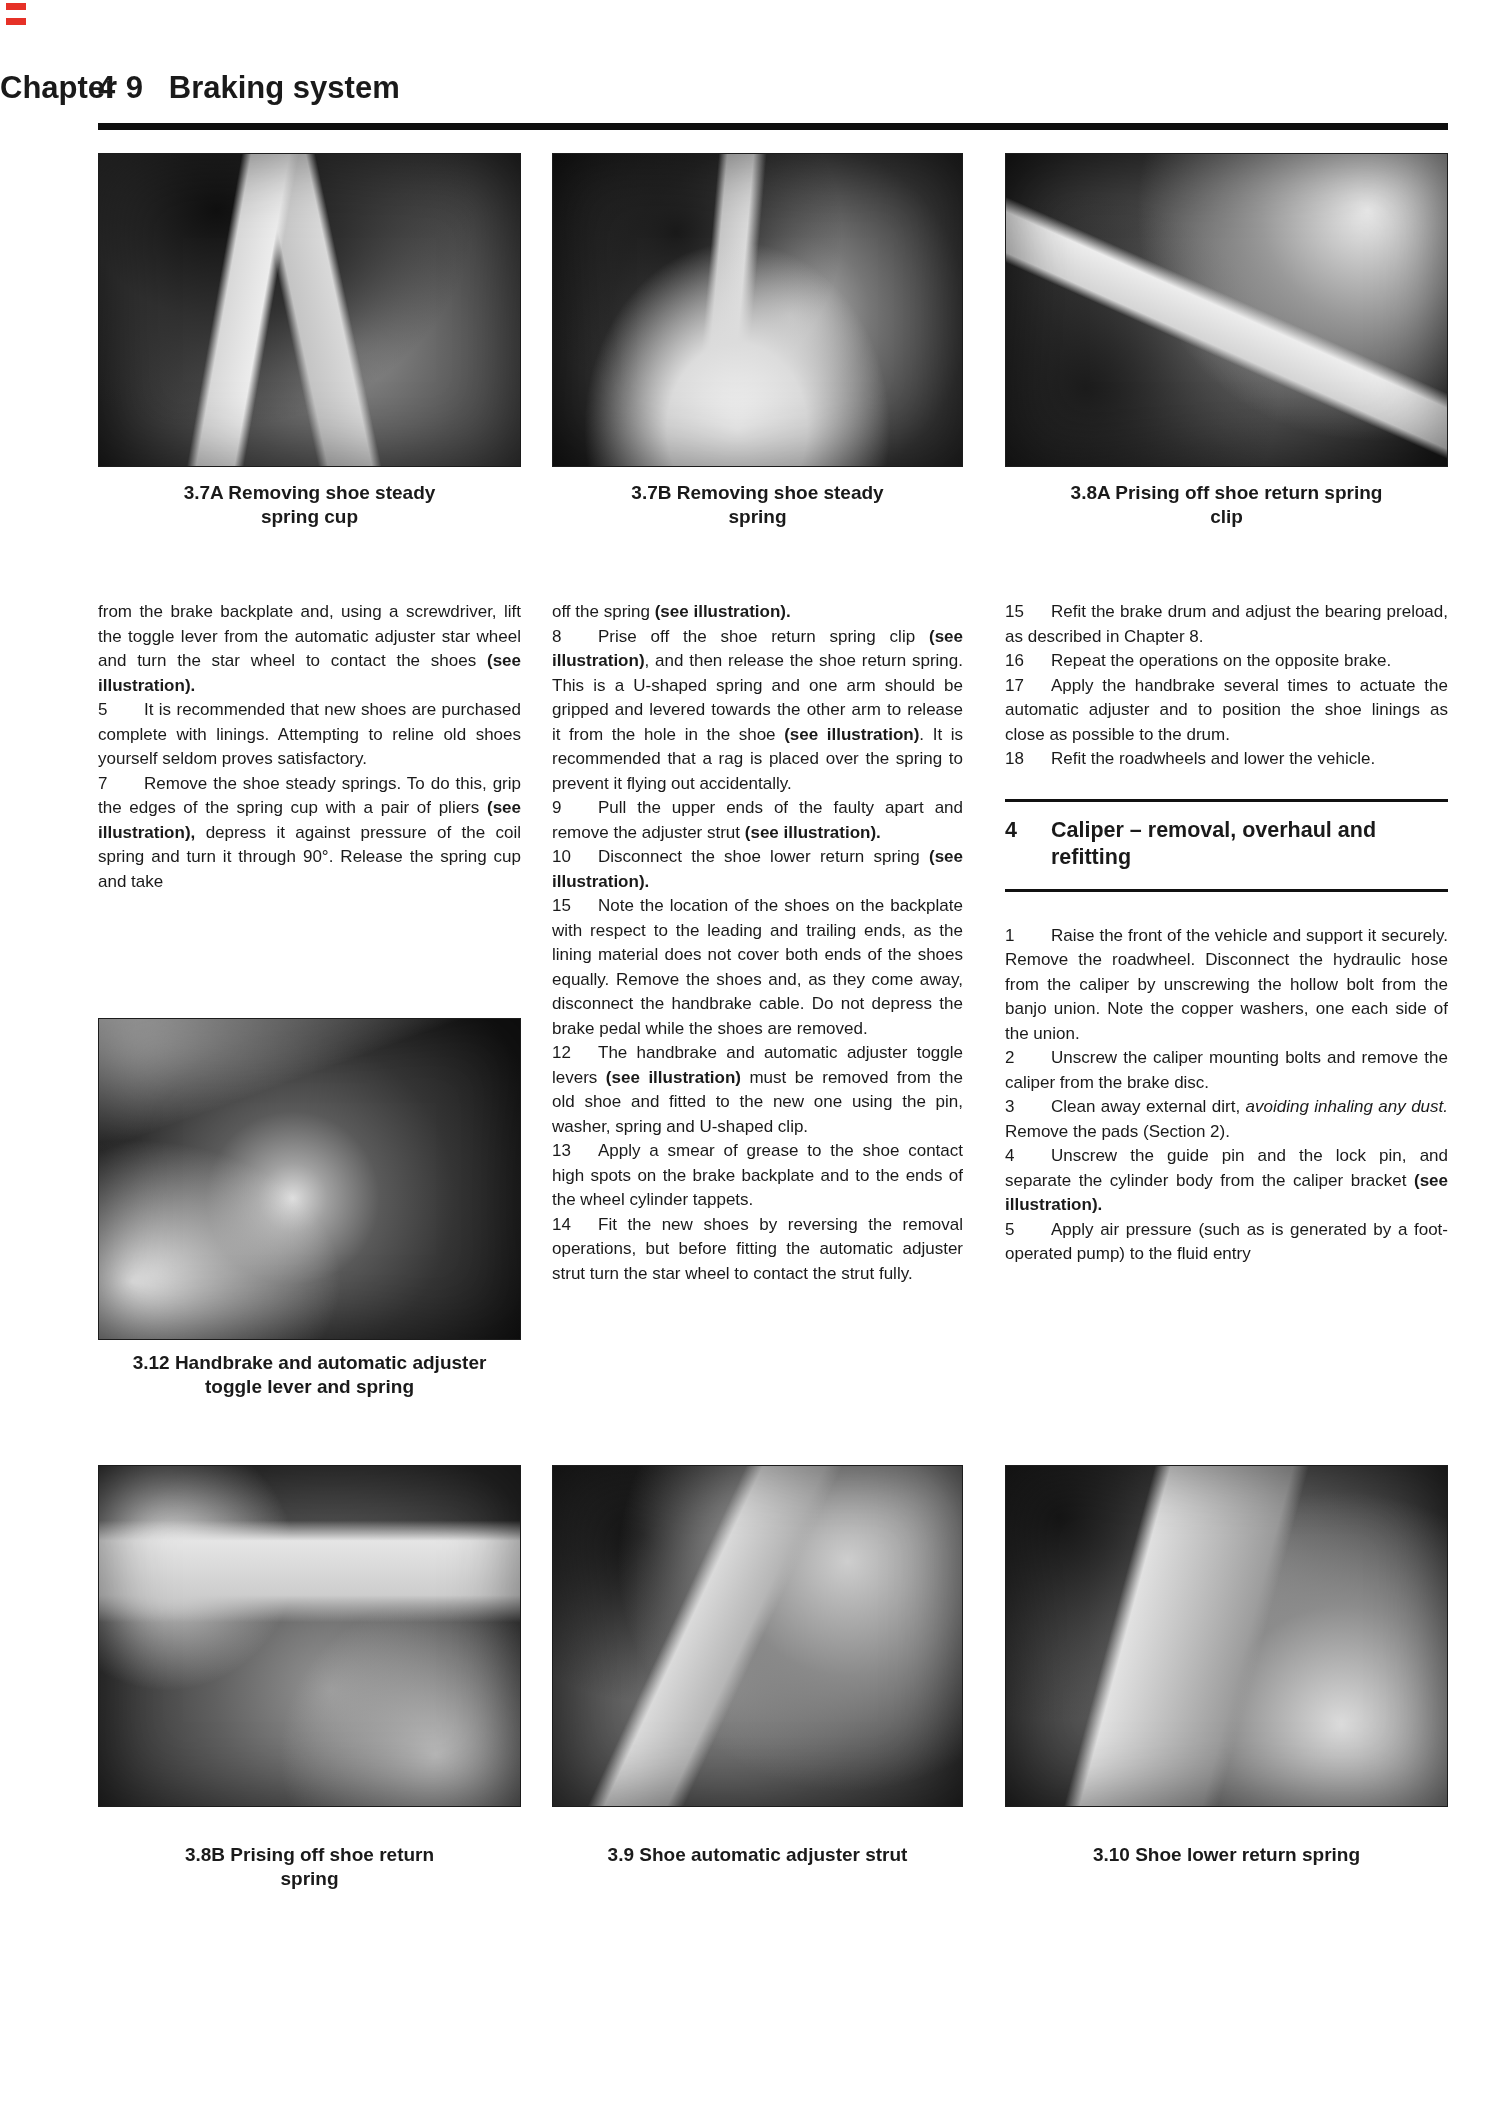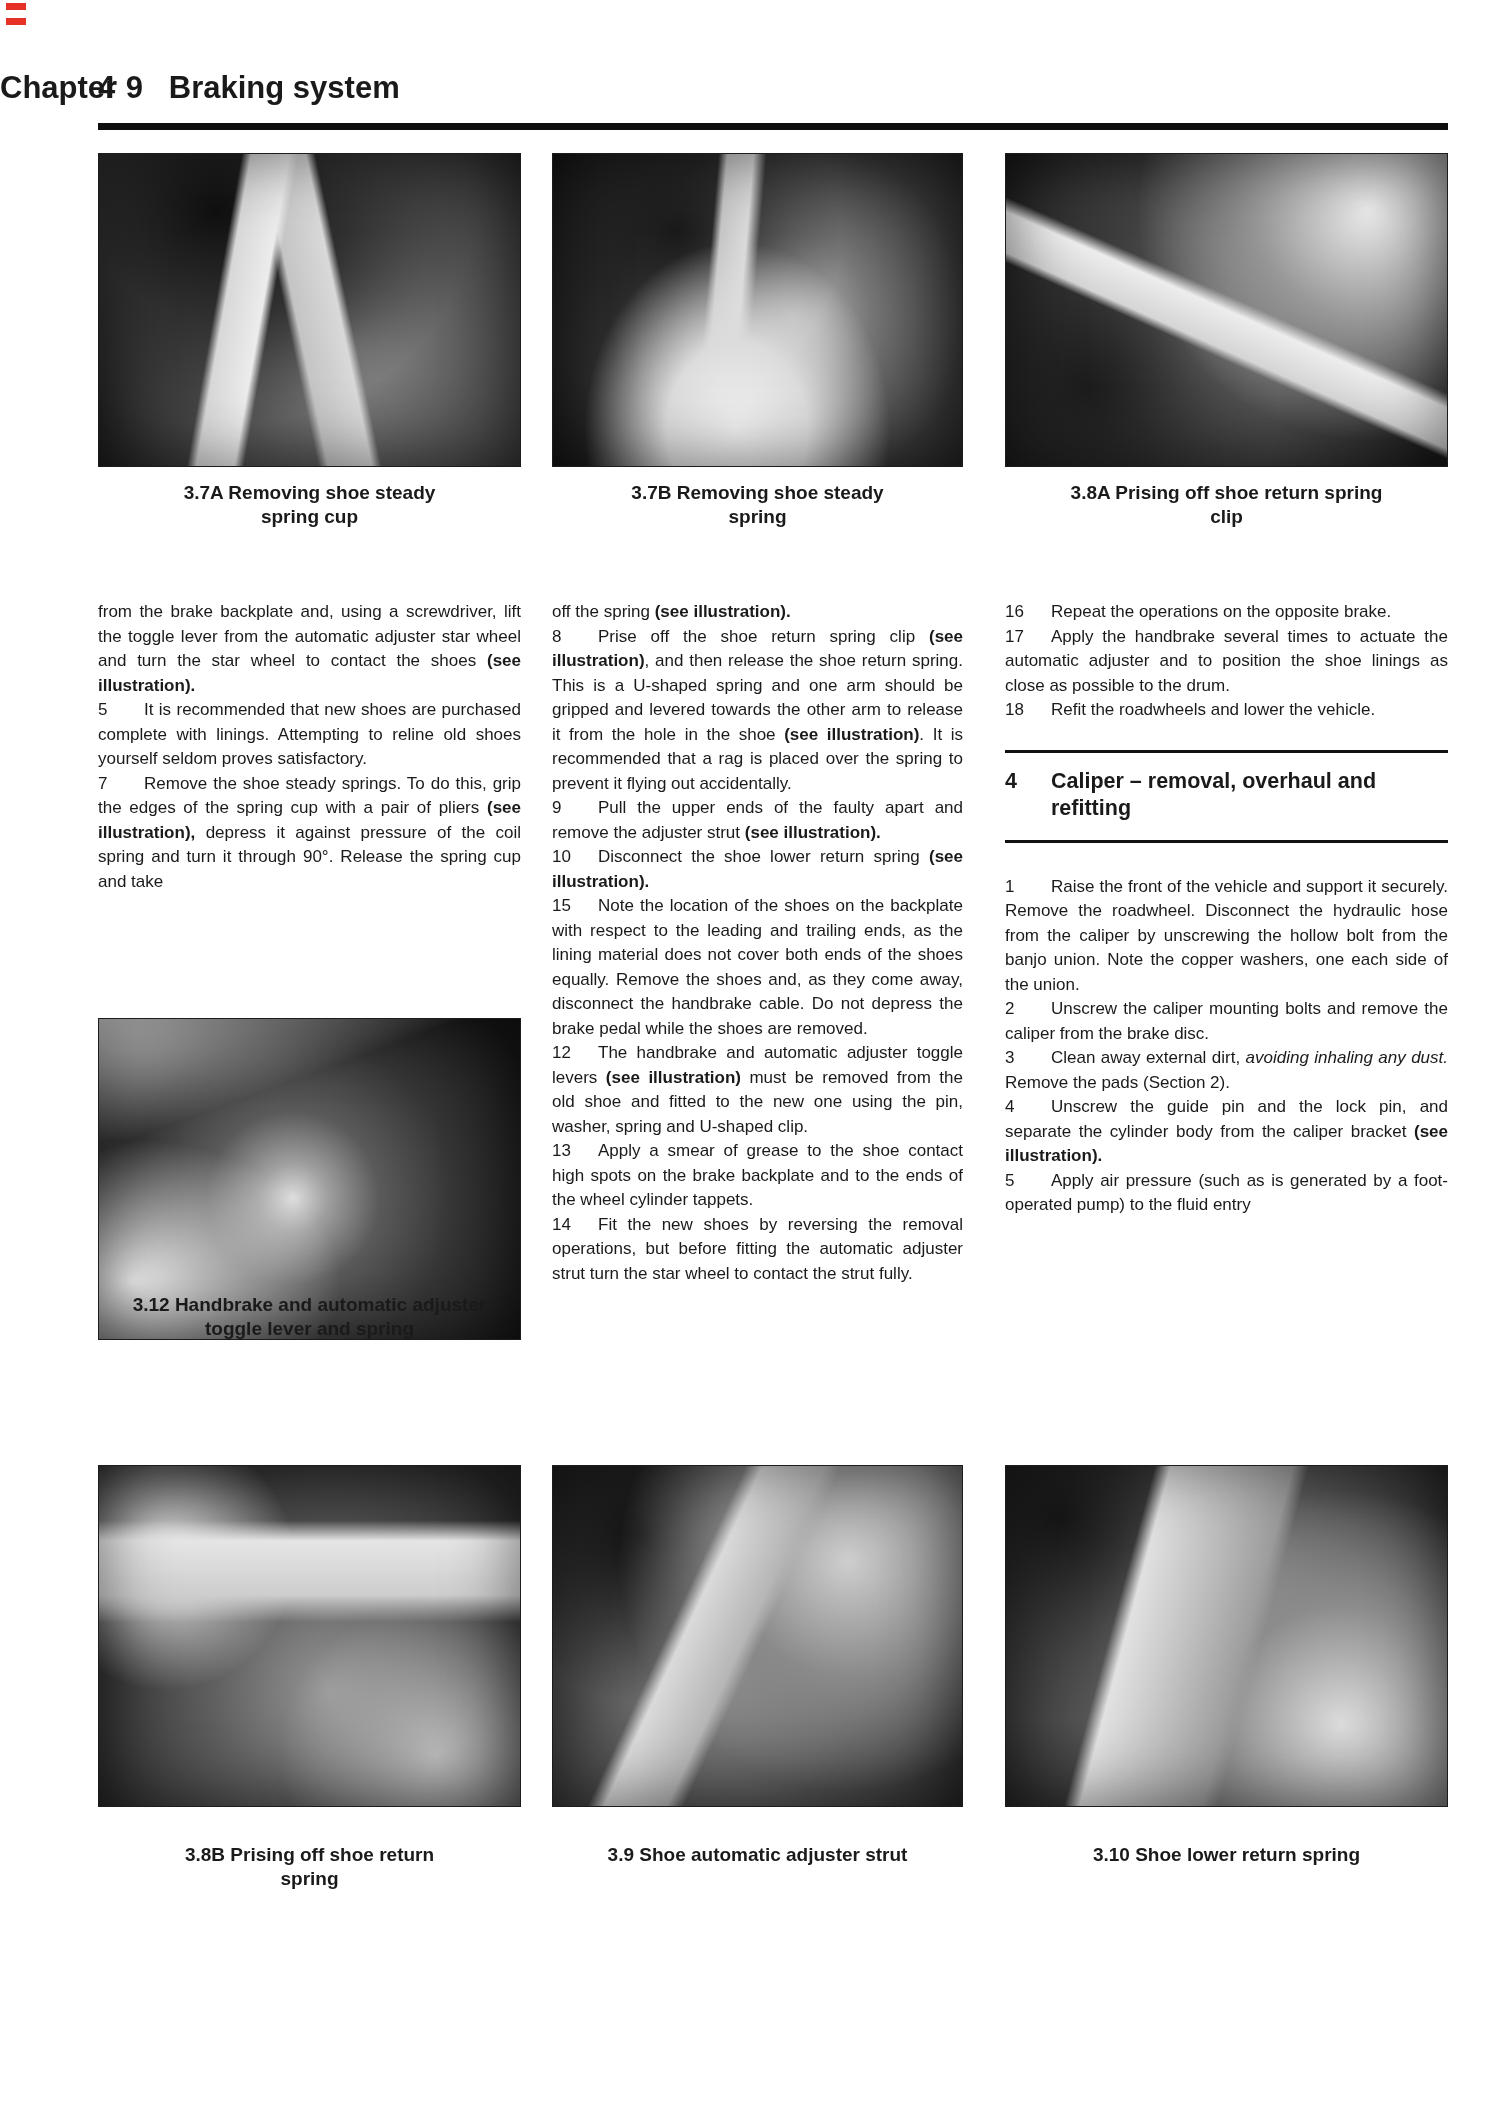--- a/index.html
+++ b/index.html
@@ -59,21 +59,21 @@
       linear-gradient(105deg, rgba(0,0,0,0) 28%, rgba(233,233,233,.95) 31%, rgba(158,158,158,.95) 54%, rgba(0,0,0,0) 57%),
       radial-gradient(circle at 76% 76%, #dcdcdc 0%, #8c8c8c 28%, rgba(140,140,140,0) 55%),
       radial-gradient(circle at 12% 15%, #161616 0%, rgba(22,22,22,0) 42%),
       radial-gradient(circle at 46% 44%, #a5a5a5 0%, #636363 40%, #242424 94%);}
 
   .fig-caption{position:absolute;text-align:center;font-weight:bold;
     font-size:19px;line-height:24px;}
   .cap-37a{left:98px;top:481px;width:423px;}
   .cap-37b{left:552px;top:481px;width:411px;}
   .cap-38a{left:1005px;top:481px;width:443px;}
-  .cap-312{left:98px;top:1293px;width:423px;}
+  .cap-312{left:98px;top:1351px;width:423px;}
   .cap-38b{left:98px;top:1843px;width:423px;}
   .cap-39{left:552px;top:1843px;width:411px;}
   .cap-310{left:1005px;top:1843px;width:443px;}
 
   
   .col{position:absolute;top:600px;}
   .col-left{left:98px;width:423px;}
   .col-middle{left:552px;width:411px;}
   .col-right{left:1005px;width:443px;}
   .para{margin:0;text-align:justify;font-size:17px;line-height:24.5px;}
@@ -122,20 +122,21 @@
       <p class="para"><span>off the spring </span><span class="b">(see illustration).</span></p>
       <p class="para"><span class="step-num">8</span><span>Prise off the shoe return spring clip </span><span class="b">(see illustration)</span><span>, and then release the shoe return spring. This is a U-shaped spring and one arm should be gripped and levered towards the other arm to release it from the hole in the shoe </span><span class="b">(see illustration)</span><span>. It is recommended that a rag is placed over the spring to prevent it flying out accidentally.</span></p>
       <p class="para"><span class="step-num">9</span><span>Pull the upper ends of the faulty apart and remove the adjuster strut </span><span class="b">(see illustration).</span></p>
       <p class="para"><span class="step-num">10</span><span>Disconnect the shoe lower return spring </span><span class="b">(see illustration).</span></p>
       <p class="para"><span class="step-num">15</span><span>Note the location of the shoes on the backplate with respect to the leading and trailing ends, as the lining material does not cover both ends of the shoes equally. Remove the shoes and, as they come away, disconnect the handbrake cable. Do not depress the brake pedal while the shoes are removed.</span></p>
       <p class="para"><span class="step-num">12</span><span>The handbrake and automatic adjuster toggle levers </span><span class="b">(see illustration)</span><span> must be removed from the old shoe and fitted to the new one using the pin, washer, spring and U-shaped clip.</span></p>
       <p class="para"><span class="step-num">13</span><span>Apply a smear of grease to the shoe contact high spots on the brake backplate and to the ends of the wheel cylinder tappets.</span></p>
       <p class="para"><span class="step-num">14</span><span>Fit the new shoes by reversing the removal operations, but before fitting the automatic adjuster strut turn the star wheel to contact the strut fully.</span></p>
     </div>
   <div class="col col-right">
+      <p class="para"><span class="step-num">15</span><span>Refit the brake drum and adjust the bearing preload, as described in Chapter 8.</span></p>
       <p class="para"><span class="step-num">16</span><span>Repeat the operations on the opposite brake.</span></p>
       <p class="para"><span class="step-num">17</span><span>Apply the handbrake several times to actuate the automatic adjuster and to position the shoe linings as close as possible to the drum.</span></p>
       <p class="para"><span class="step-num">18</span><span>Refit the roadwheels and lower the vehicle.</span></p>
       <div class="section-heading">
         <span class="sec-num">4</span>
         <span class="sec-title">Caliper – removal, overhaul and refitting</span>
       </div>
       <p class="para"><span class="step-num">1</span><span>Raise the front of the vehicle and support it securely. Remove the roadwheel. Disconnect the hydraulic hose from the caliper by unscrewing the hollow bolt from the banjo union. Note the copper washers, one each side of the union.</span></p>
       <p class="para"><span class="step-num">2</span><span>Unscrew the caliper mounting bolts and remove the caliper from the brake disc.</span></p>
       <p class="para"><span class="step-num">3</span><span>Clean away external dirt, </span><span class="i">avoiding inhaling any dust.</span><span> Remove the pads (Section 2).</span></p>

